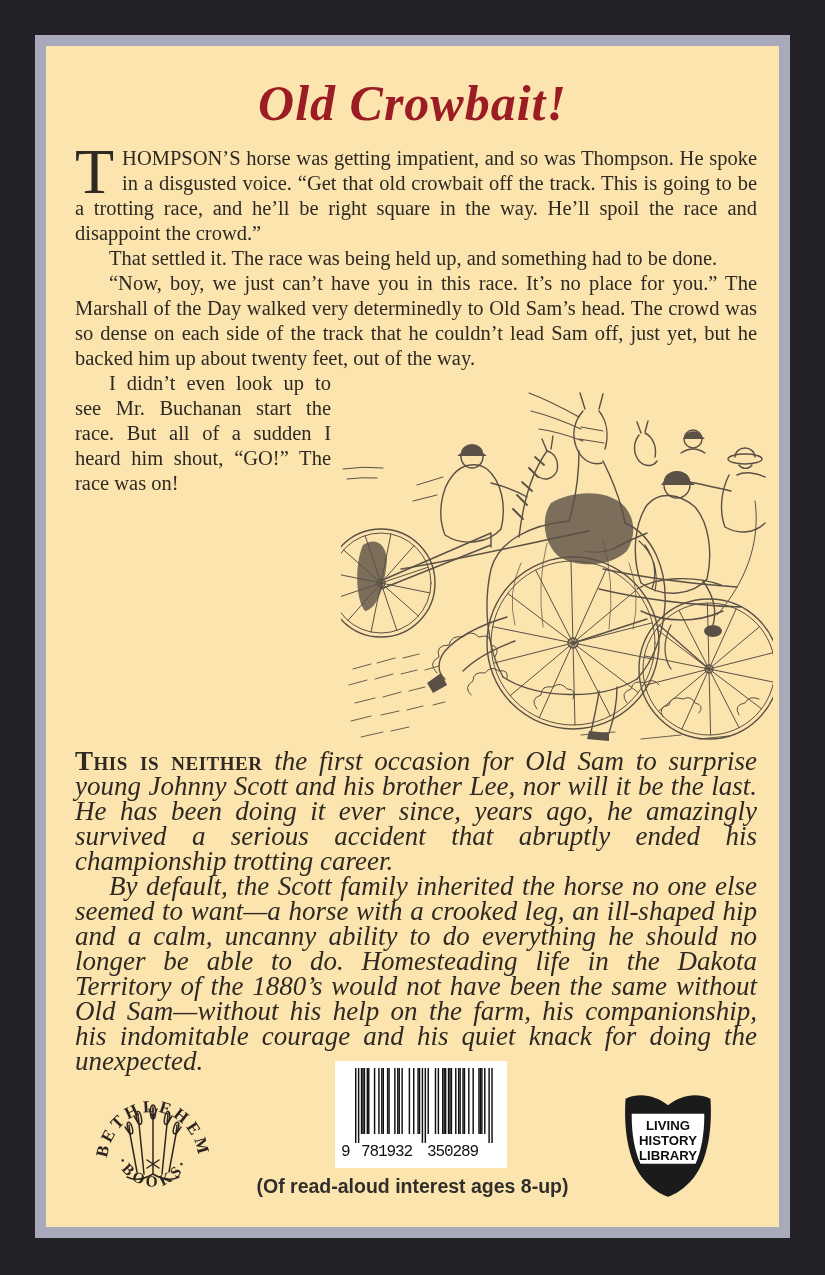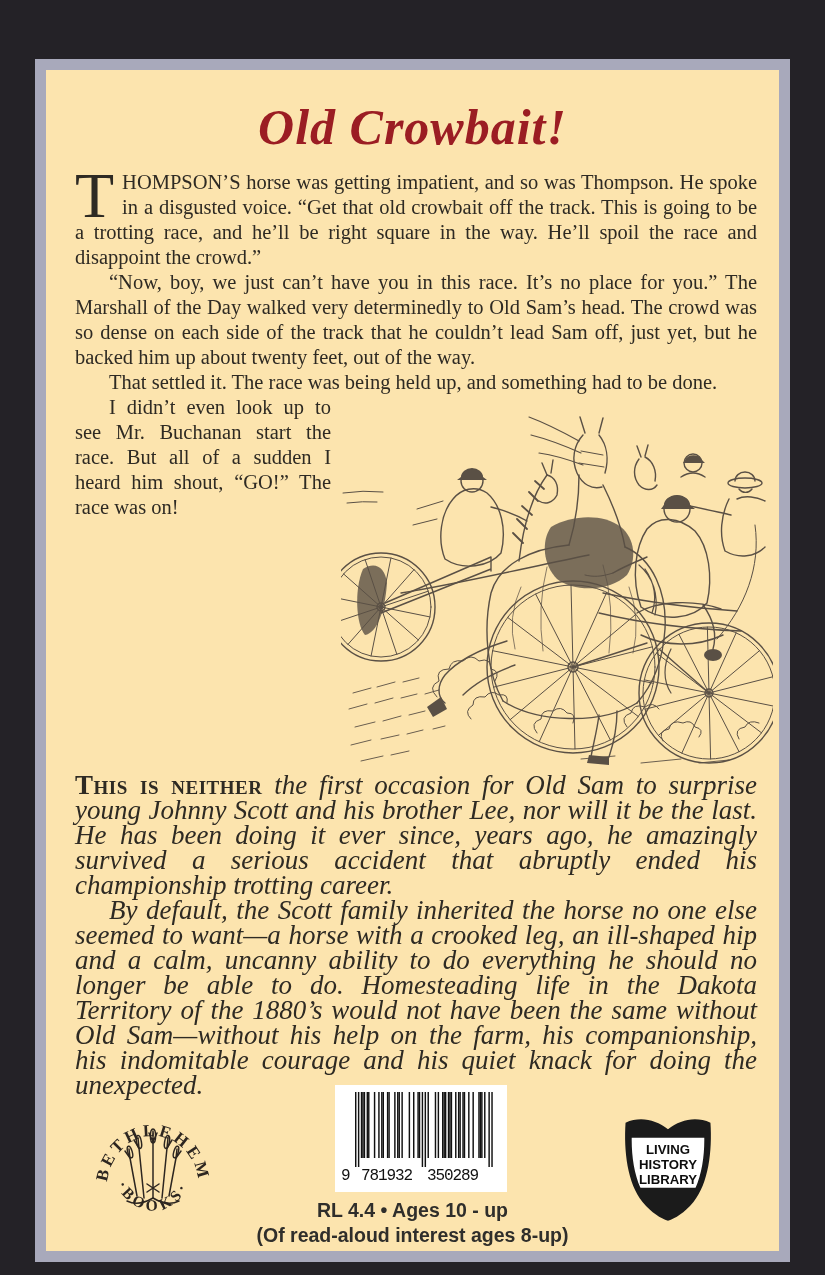--- a/index.html
+++ b/index.html
@@ -1,16 +1,16 @@
 <!DOCTYPE html>
 <html><head>
 <meta charset="utf-8">
 <style>
   html,body{margin:0;padding:0;width:825px;height:1275px;overflow:hidden;background:#242227;}
-  .page{position:relative;width:825px;height:1024px;background:#242227;margin-top:24px;}
+  .page{position:relative;width:825px;height:1024px;background:#242227;}
   .frame{position:absolute;left:35px;top:35px;width:733px;height:1181px;
          border:11px solid #a8a9bb;background:#fce4ae;box-sizing:content-box;}
   .title{font-family:"Liberation Serif",serif;font-style:italic;font-weight:bold;
          font-size:50px;color:#9b1d23;text-align:center;margin:28px 0 14px 0;letter-spacing:1px;}
   .textcol{padding:0 22px 0 29px;}
   .story{font-family:"Liberation Serif",serif;font-size:20.5px;line-height:25px;
          text-align:justify;color:#2e2a23;}
   .story p{margin:0;text-indent:34px;}
   .story p.first{text-indent:0;}
   .story p.noindent{text-indent:0;}
@@ -37,22 +37,22 @@
 <body>
 
 <div class="page">
   <div class="frame">
 
     <h1 class="title">Old Crowbait!</h1>
 
     <div class="textcol">
       <div class="story">
         <p class="first"><span class="dropcap">T</span><span>HOMPSON’S horse was getting impatient, and so was Thompson. He spoke in a disgusted voice. “Get that old crowbait off the track. This is going to be a trotting race, and he’ll be right square in the way. He’ll spoil the race and disappoint the crowd.”</span></p>
+        <p>That settled it. The race was being held up, and something had to be done.</p>
         <p>“Now, boy, we just can’t have you in this race. It’s no place for you.” The Marshall of the Day walked very determinedly to Old Sam’s head. The crowd was so dense on each side of the track that he couldn’t lead Sam off, just yet, but he backed him up about twenty feet, out of the way.</p>
-        <p>That settled it. The race was being held up, and something had to be done.</p>
 
         <div class="illu">
           <svg viewBox="0 0 432 372" xmlns="http://www.w3.org/2000/svg">
             <g class="sketch">
 
               <path d="M2,96 q20,-3 40,-1 M6,106 q16,-2 30,-1" stroke-width="1"></path>
 
               <circle cx="40" cy="210" r="54"></circle>
               <circle cx="40" cy="210" r="50" stroke-width="1"></circle>
               <circle cx="40" cy="210" r="4"></circle>
@@ -286,18 +286,17 @@
         </clipPath>
       <path d="M15,20 C28,14.5 41,18 53,27 C65,18 78,14.5 91,20 C93,46 89,76 76,94 C67,105 59,109 53,112 C47,109 39,105 30,94 C17,76 13,46 15,20 Z" fill="#ffffff" clip-path="url(#bandclip)"></path>
       <g font-family="Liberation Sans, sans-serif" font-weight="bold" font-size="14" fill="#0d0d0d" text-anchor="middle">
         <text x="53" y="47">LIVING</text>
         <text x="53" y="63">HISTORY</text>
         <text x="53" y="79">LIBRARY</text>
       </g>
     </svg>
 
     <div class="footer-text">
-      <div>RL 4.4 • Ages 10 - up</div>
       <div>(Of read-aloud interest ages 8-up)</div>
     </div>
 
   </div>
 </div>
 
 </body></html>

